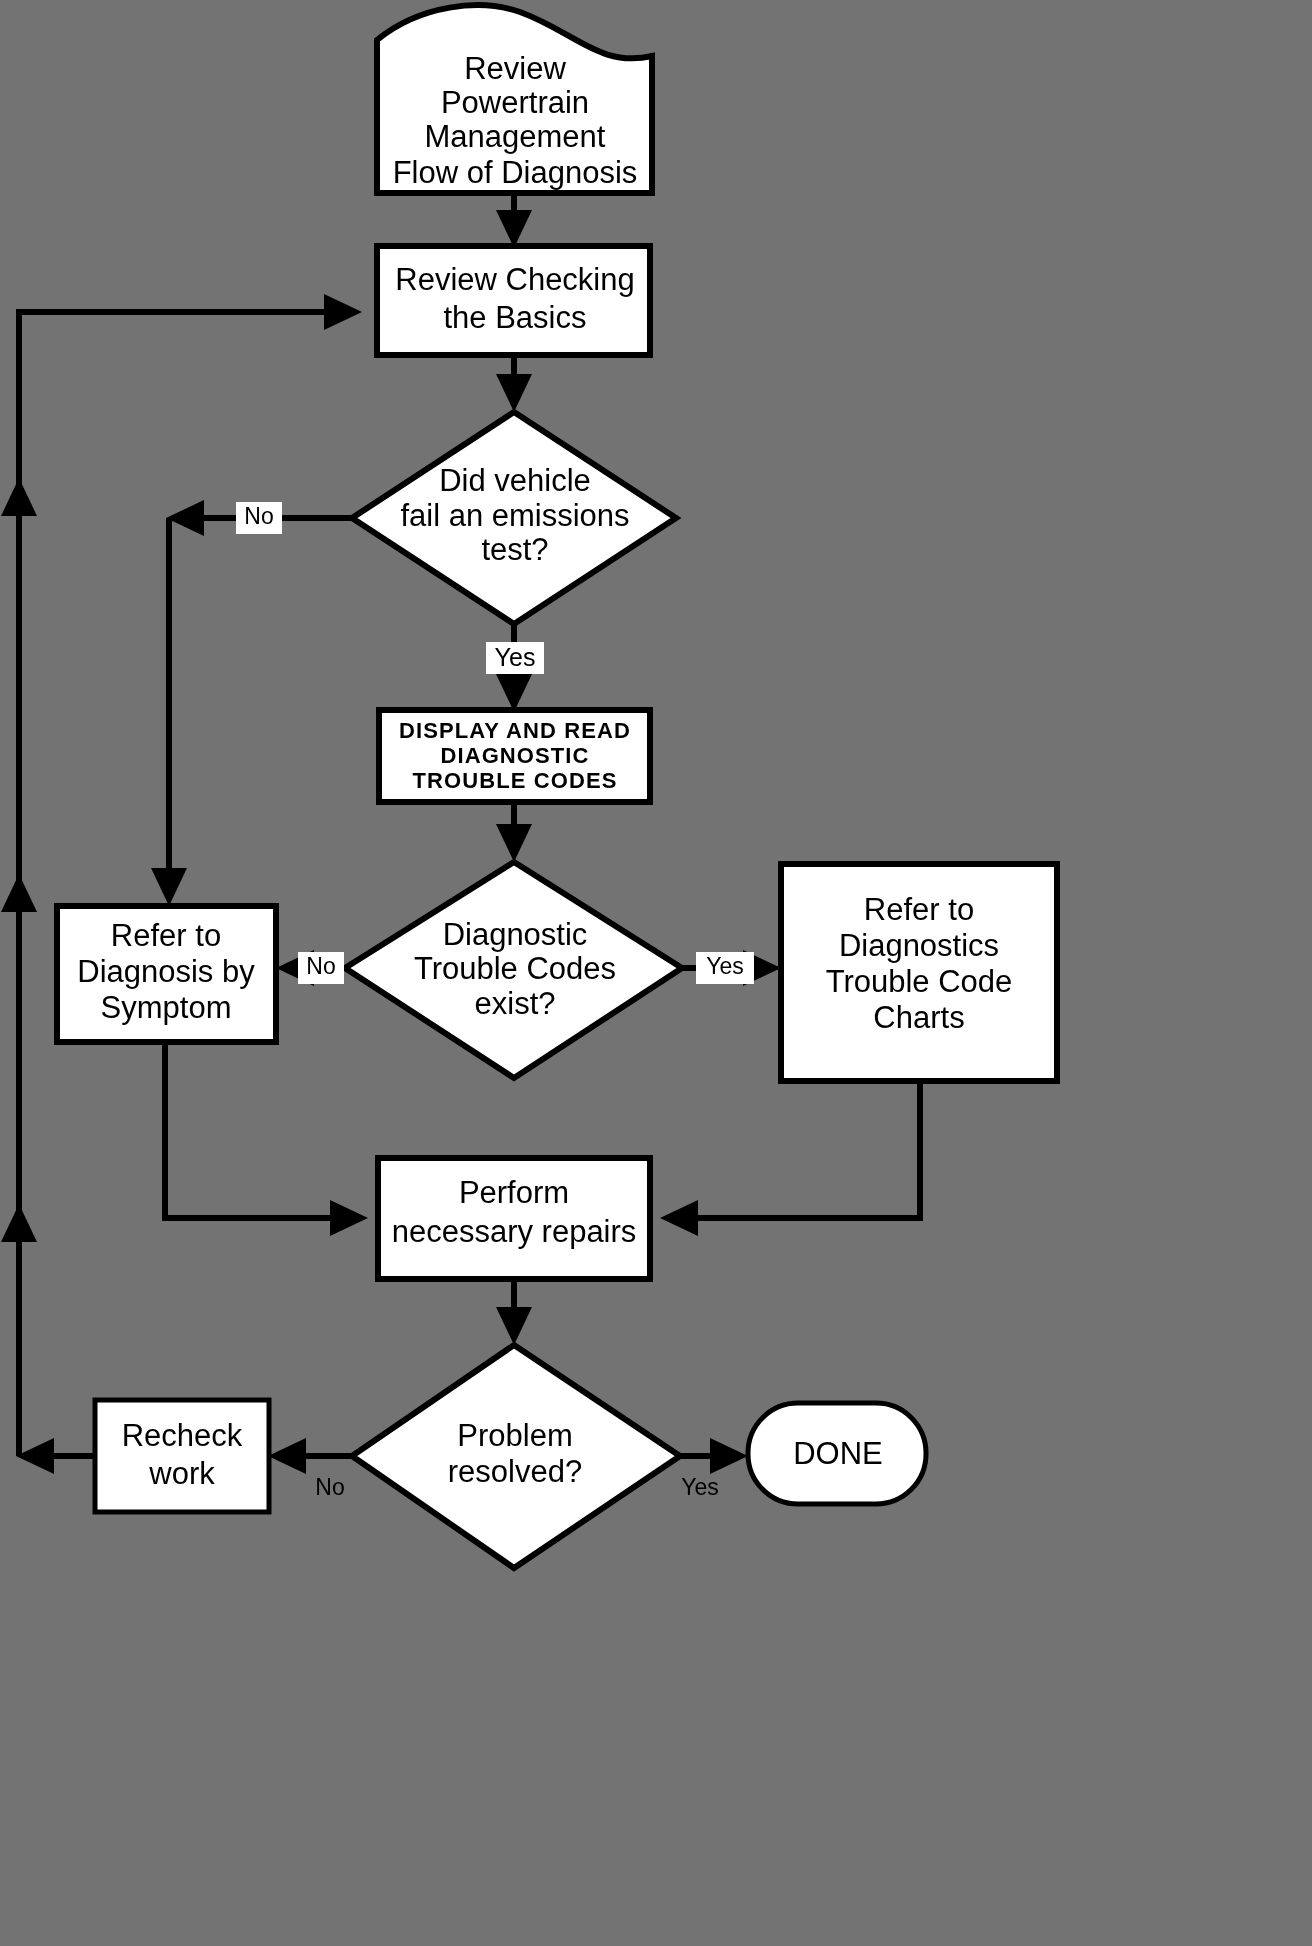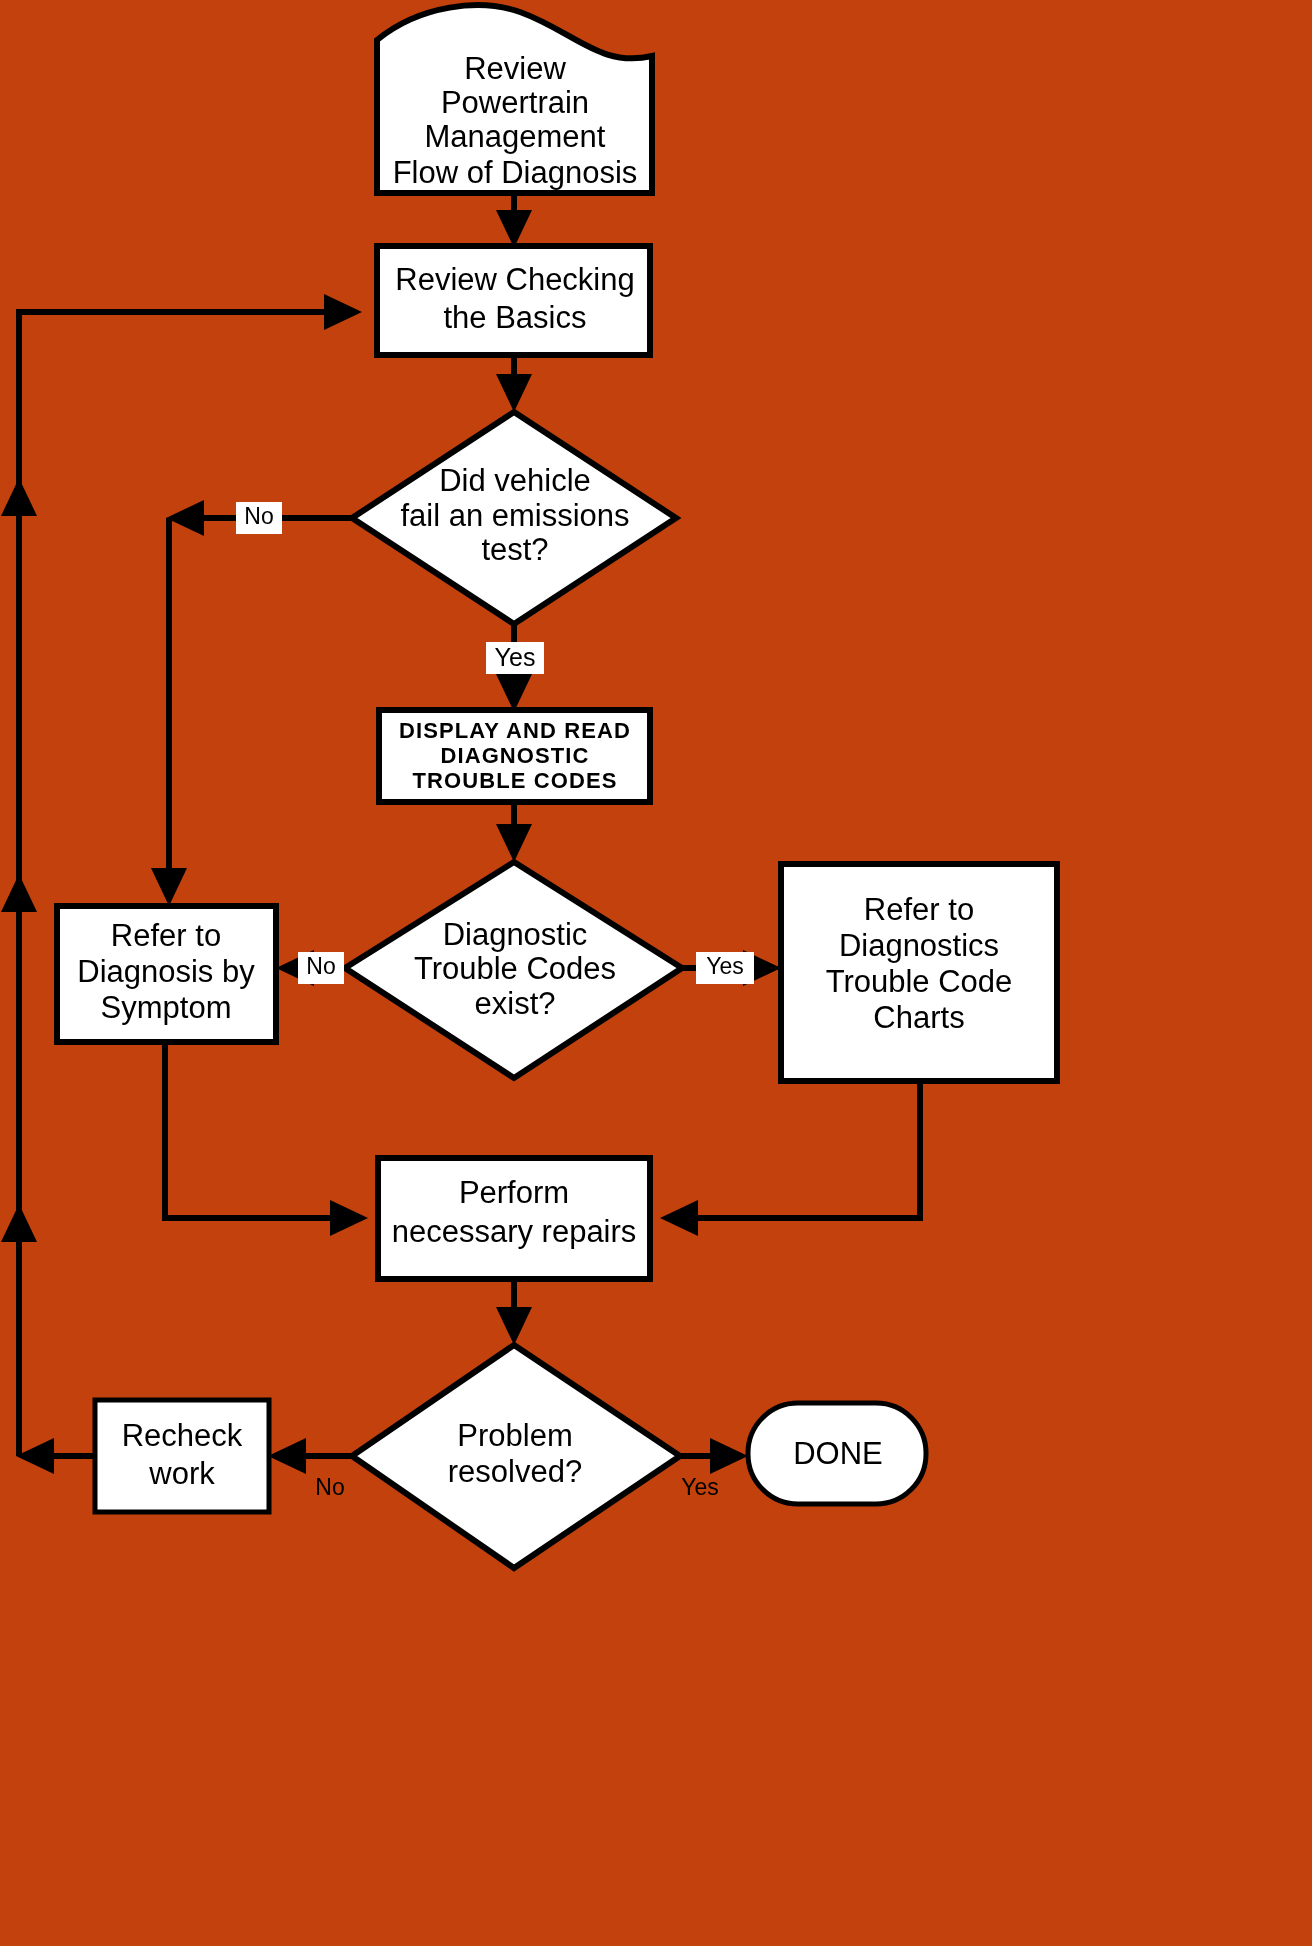--- a/index.html
+++ b/index.html
@@ -7,21 +7,21 @@
     padding: 0;
     background: #ffffff;
   }
   body {
     font-family: "Liberation Sans", sans-serif;
   }
   #flow-root {
     position: relative;
     width: 1312px;
     height: 1946px;
-    background: #c2410c;
+    background: #737373;
     overflow: hidden;
   }
   svg#flow-svg {
     display: block;
     width: 1312px;
     height: 1946px;
   }
   .shape-stroke {
     fill: #ffffff;
     stroke: #000000;

